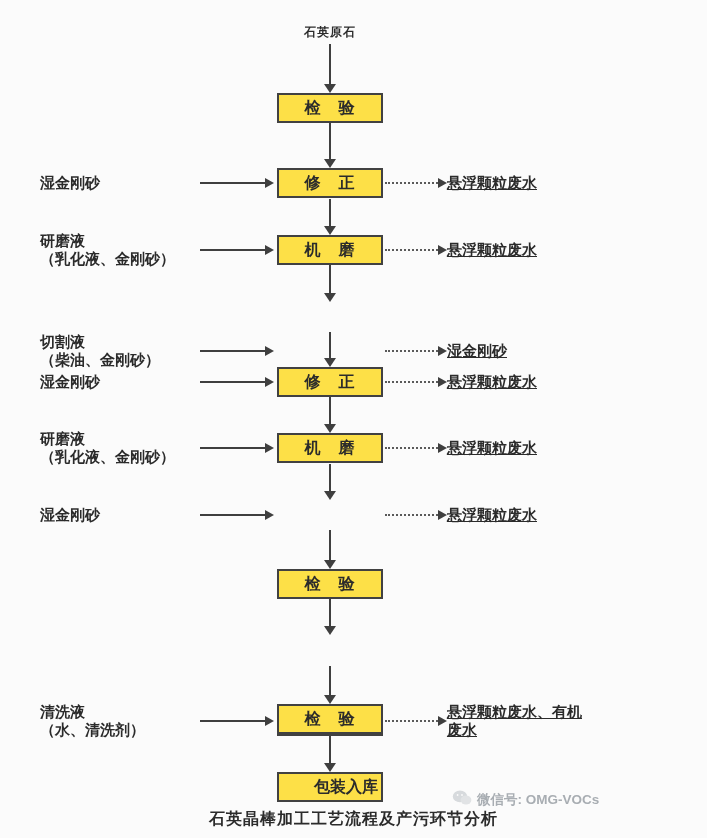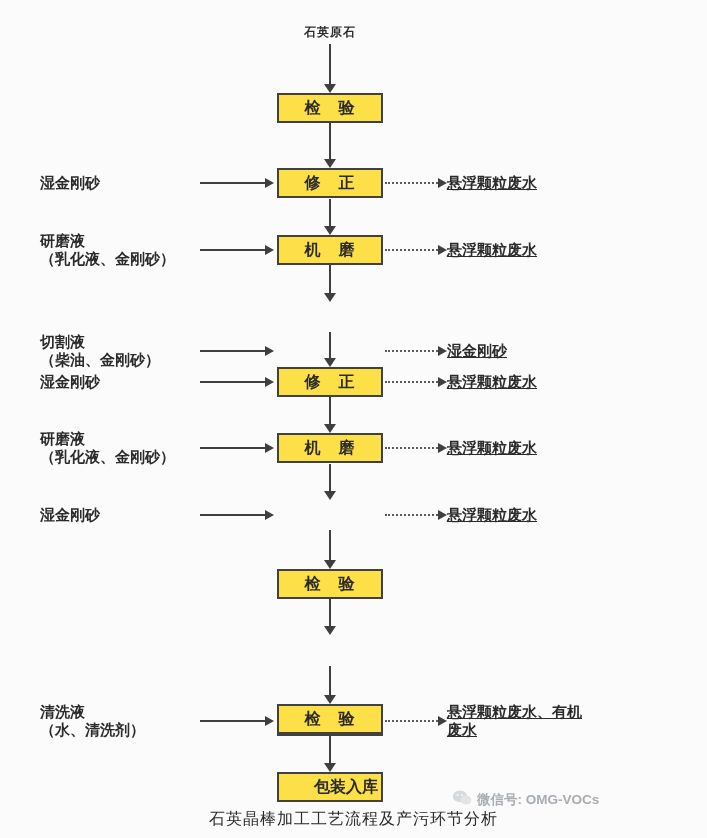--- a/index.html
+++ b/index.html
@@ -46,21 +46,21 @@
     border-left:9px solid #3f3f3f;
   }
   .harrow.solid{left:200px;width:65px;}
   .harrow.dotted{left:385px;width:53px;border-top:2px dotted #5a5a5a;}
   .start-node{
     position:absolute;left:277px;top:24px;width:106px;
     text-align:center;font-size:12px;font-weight:bold;letter-spacing:1px;
   }
   .caption{
     position:absolute;left:0;top:809px;width:707px;
-    text-align:center;font-size:16px;font-weight:normal;letter-spacing:1px;
+    text-align:center;font-size:16px;font-weight:bold;letter-spacing:1px;
   }
   .watermark{
     position:absolute;left:452px;top:790px;
     display:flex;align-items:center;gap:5px;
     color:#9aa0a6;font-size:13.5px;font-weight:bold;
     font-family:"Liberation Sans","DejaVu Sans",sans-serif;
     opacity:.85;
   }
   .wicon{display:inline-block;opacity:.55;}
 </style>

